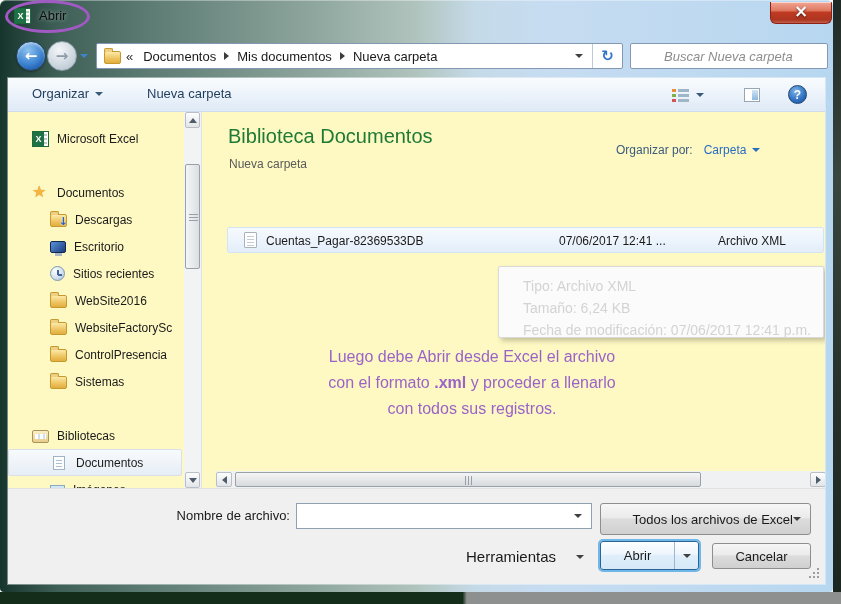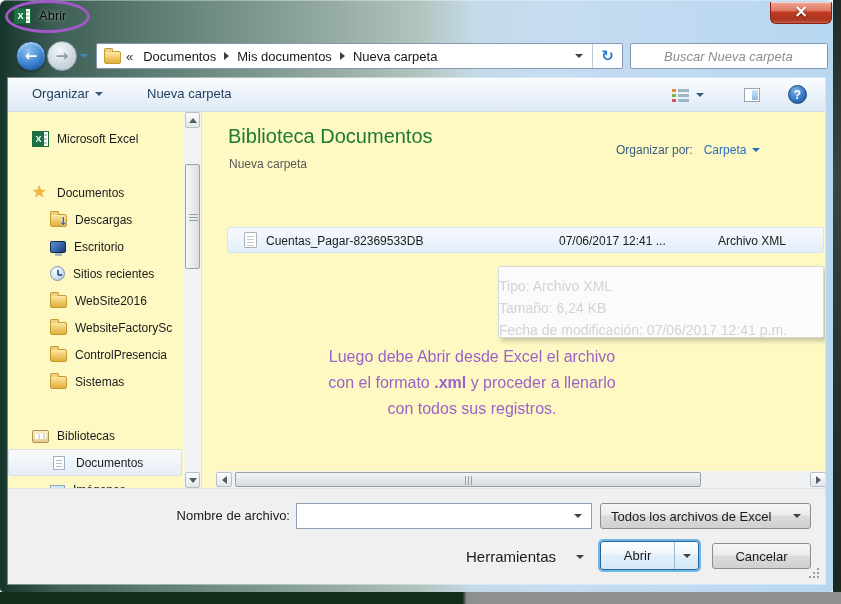--- a/index.html
+++ b/index.html
@@ -167,21 +167,21 @@
 
   .file-row { position:absolute; left:25px; top:115px; width:597px; height:26px; border:1px solid #d3e5f5;
     border-radius:2px; background:linear-gradient(180deg,#f6fafd,#e3eefa); font-size:12px; }
   .file-row .cell { position:absolute; top:6px; white-space:nowrap; }
   .ic-xmlfile { width:13px; height:16px; background:#fff; border:1px solid #a9b2ba; border-radius:1px; }
   .ic-xmlfile::before { content:""; position:absolute; left:2px; top:3px; width:7px; height:1px;
     background:#c3cad1; box-shadow:0 3px 0 #c3cad1,0 6px 0 #c3cad1,0 9px 0 #c3cad1; }
 
   .tooltip { position:absolute; left:296px; top:154px; width:326px; height:72px; background:#fbfbfb;
     border:1px solid #d9d9d9; border-radius:2px; box-shadow:3px 3px 5px rgba(0,0,0,.22);
-    padding:8px 0; font-size:14px; line-height:22px; color:#d3d3d3; white-space:nowrap; overflow:hidden; }
+    padding:8px 24px; font-size:14px; line-height:22px; color:#d3d3d3; white-space:nowrap; overflow:hidden; }
 
   .annotation { position:absolute; left:0; top:232px; width:540px; text-align:center;
     font-size:16px; line-height:26px; color:#9a63c8; }
   .annotation b { font-weight:bold; }
 
   .h-scroll { position:absolute; left:14px; top:359px; width:610px; height:17px; background:#f0f1f2; }
   .hsb-btn { position:absolute; top:1px; width:16px; height:15px; background:linear-gradient(180deg,#fdfdfd,#e3e5e8);
     border:1px solid #b9bfc6; border-radius:2px; display:flex; align-items:center; justify-content:center; }
   .sb-thumb-h { position:absolute; left:19px; top:1px; width:466px; height:15px; border:1px solid #9aa0a8;
     border-radius:2px; background:linear-gradient(180deg,#f4f5f6,#d7dadd); }
@@ -192,21 +192,21 @@
   .footer { position:absolute; left:0; top:410px; width:100%; height:96px; background:#f0f0f0;
     border-top:1px solid #e2e2e2; }
   .fn-label { position:absolute; left:0; top:19px; width:282px; text-align:right; font-size:13px; }
   .fn-combo { position:absolute; left:288px; top:14px; width:296px; height:26px; background:#fff;
     border:1px solid #8fa0b2; display:flex; align-items:center; }
   .fn-combo input { flex:1; border:none; outline:none; font:13px "Liberation Sans",sans-serif; padding-left:6px; }
   .fn-combo .caret { margin-right:9px; }
   .btn { border:1px solid #8e8e8e; border-radius:3px; font-size:13px;
     background:linear-gradient(180deg,#f6f6f6,#ebebeb 45%,#dcdcdc 50%,#d0d0d0);
     display:flex; align-items:center; justify-content:center; }
-  .filetype-btn { position:absolute; left:592px; top:14px; width:211px; height:26px; justify-content:flex-start; }
+  .filetype-btn { position:absolute; left:592px; top:14px; width:211px; height:32px; justify-content:flex-start;text-align:right; }
   .filetype-btn .lbl { padding-left:10px; flex:1; }
   .filetype-btn .caret { margin-right:9px; }
   .tools-btn { position:absolute; left:458px; top:59px; display:flex; align-items:center; font-size:15px; }
   .tools-btn .caret { margin-left:20px; }
   .open-btn { position:absolute; left:592px; top:52px; width:99px; height:29px; border:1px solid #2a6496;
     border-radius:3px; box-shadow:0 0 0 2px #6fb6e9; display:flex;
     background:linear-gradient(180deg,#fdfeff,#edf5fc 45%,#dfeefa 50%,#d6e9f8); font-size:13px; }
   .open-main { flex:1; display:flex; align-items:center; justify-content:center; }
   .open-caret { width:24px; border-left:1px solid #9cb8cf; display:flex; align-items:center; justify-content:center; }
   .cancel-btn { position:absolute; left:704px; top:54px; width:99px; height:26px; }

